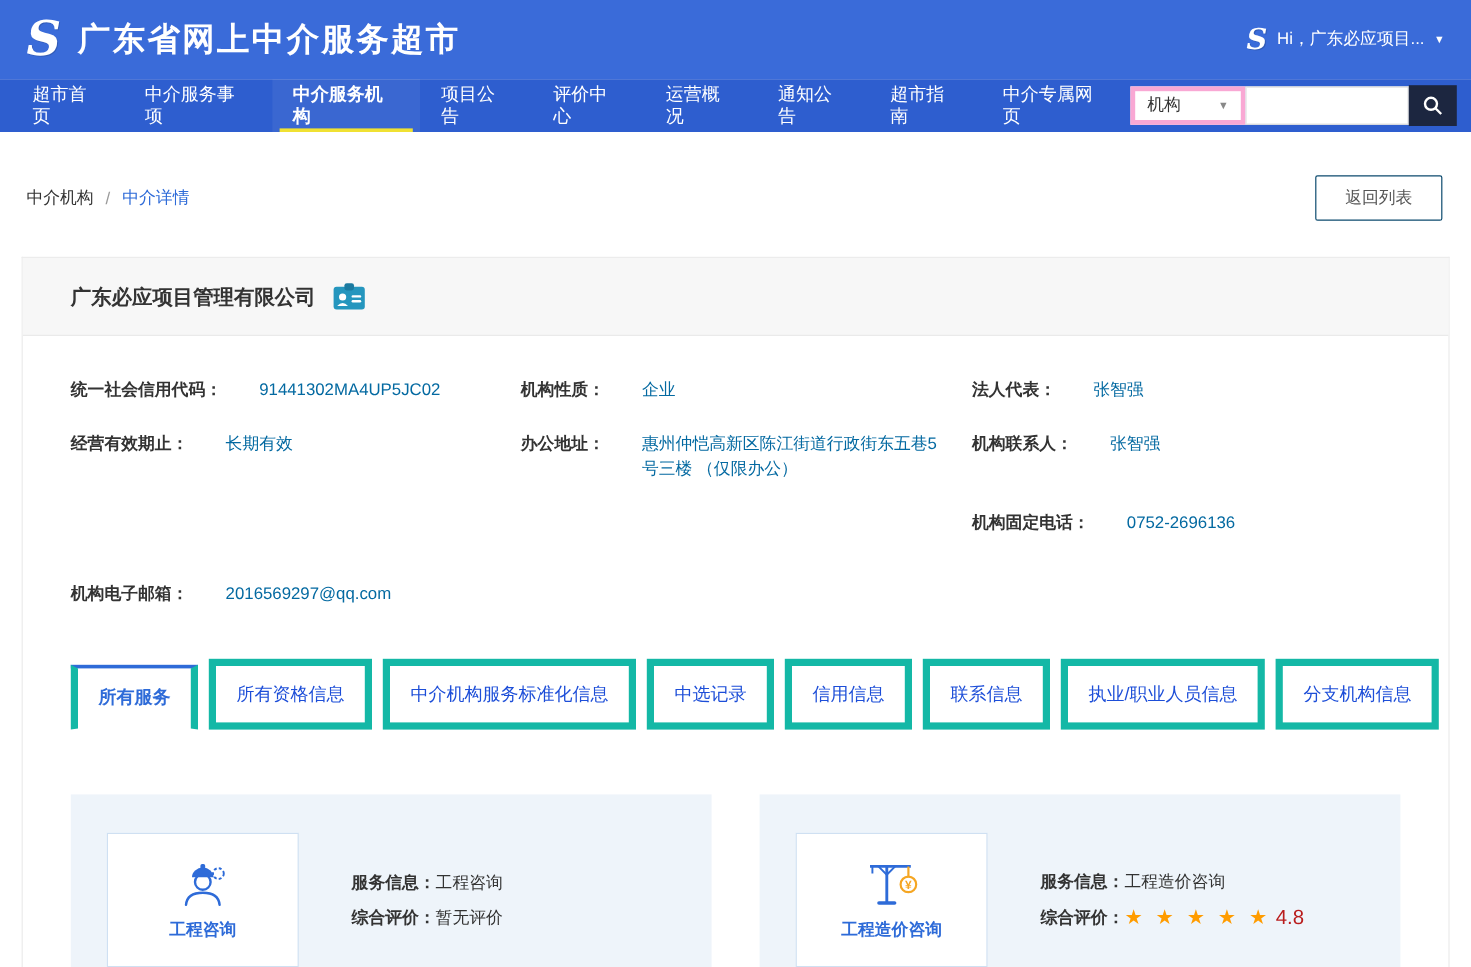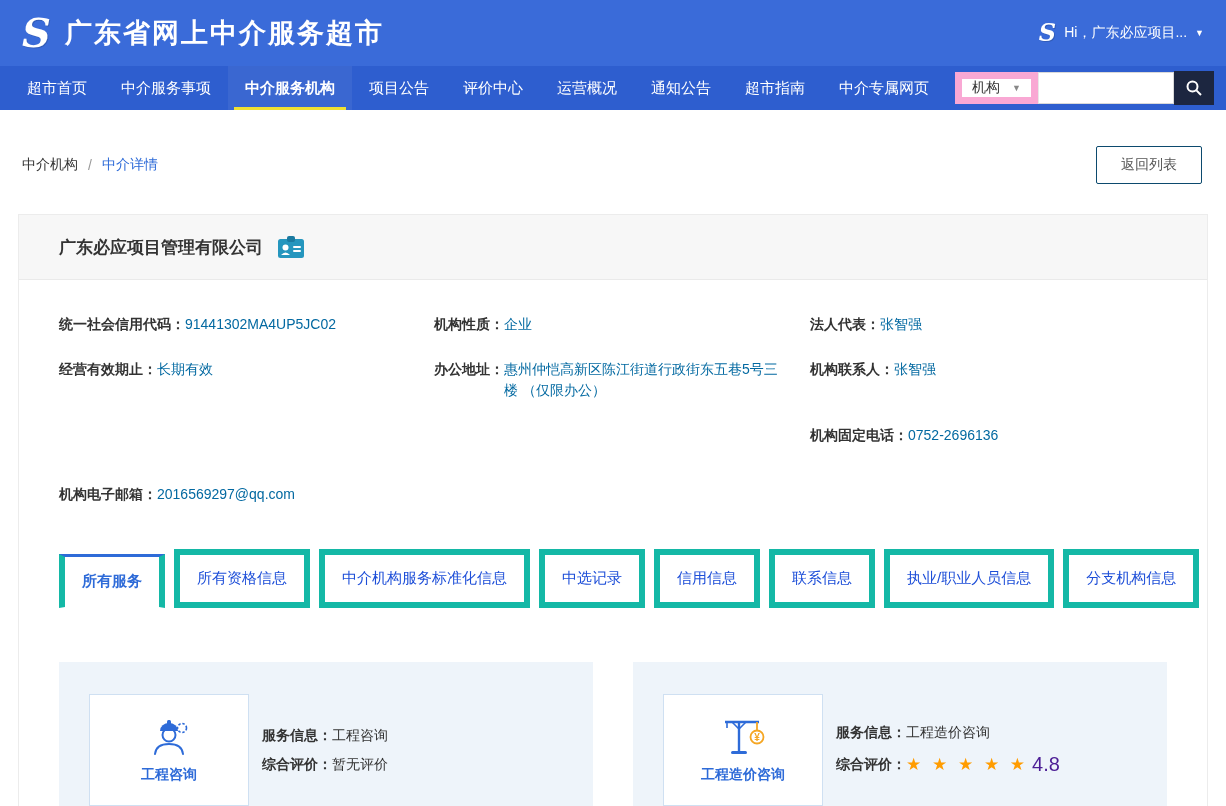--- a/index.html
+++ b/index.html
@@ -33,21 +33,21 @@
     color:#fff; font-size:15px; padding:0 17px; display:flex; align-items:center;
     cursor:pointer; position:relative; text-decoration:none;
   }
   .nav-item.active { background:rgba(255,255,255,.06); font-weight:bold; }
   .nav-item.active::after {
     content:""; position:absolute; left:6px; right:6px; bottom:0; height:3px;
     background:#f0e132;
   }
   .nav-search { margin-left:auto; display:flex; align-items:center; padding-right:12px; gap:0; }
   .search-select {
-    width:83px; height:32px; background:#fff; border:7px solid #f9a8d4;
+    width:96px; height:32px; background:#fff; border:4px solid #f9a8d4;
     display:flex; align-items:center; justify-content:space-between;
     padding:0 10px; font-size:14px; color:#333; cursor:pointer;
   }
   .search-select .caret { font-size:9px; color:#888; }
   .search-input {
     width:136px; height:32px; border:1px solid #d9d9d9; border-left:1px solid #e8e8e8;
     padding:0 8px; font-size:14px; outline:none; background:#fff;
   }
   .search-btn {
     width:40px; height:34px; background:#1c2640; border:none; cursor:pointer;
@@ -73,21 +73,21 @@
     padding:20px 40px; display:flex; align-items:center; gap:14px;
   }
   .company-name { font-size:17px; font-weight:bold; color:#333; }
   .idcard-icon { width:28px; height:24px; display:inline-block; }
 
   .info-grid {
     padding:34px 40px 10px 40px;
     display:grid; grid-template-columns:375px 376px 1fr;
     grid-auto-rows:min-content; column-gap:0; row-gap:24px;
   }
-  .field { display:flex; font-size:14px; line-height:1.5; align-items:flex-start; padding-right:24px; }
+  .field { display:flex; font-size:14px; line-height:1.5; align-items:flex-start; padding-right:24px;gap:31px; }
   .field .lab { font-weight:bold; white-space:nowrap; color:#333; }
   .field .val { color:#0369a1; }
   .c1 { grid-column:1; } .c2 { grid-column:2; } .c3 { grid-column:3; }
 
   
   .tabs { display:flex; align-items:flex-end; padding:34px 40px 0 40px; gap:9px; }
   .tab {
     border:6px solid #14b8a6; background:#fff; padding:14px 17px; font-size:15px;
     color:#1d4ed8; cursor:pointer; white-space:nowrap;
   }
@@ -102,25 +102,25 @@
   }
   .svc-card {
     background:#eef4fa; padding:32px 30px; display:flex; align-items:center; min-height:168px;
   }
   .svc-tile {
     width:160px; height:112px; background:#fff; border:1px solid #cfe0f2;
     display:flex; flex-direction:column; align-items:center; justify-content:center;
     gap:8px; cursor:pointer; flex:0 0 auto;
   }
   .svc-tile .tile-label { color:#2e6bd8; font-size:14px; font-weight:bold; }
-  .svc-info { margin-left:13px; font-size:14px; }
+  .svc-info { margin-left:44px; font-size:14px; }
   .svc-line { display:flex; align-items:center; margin:11px 0; }
   .svc-line .lab { font-weight:bold; color:#333; white-space:nowrap; }
   .stars { color:#ff9c00; font-size:17px; letter-spacing:3px; margin-right:4px; }
-  .score { color:#4c1d95; font-size:20px; }
+  .score { color:#b91c1c; font-size:17px; }
 </style>
 </head>
 <body>
 
 <div class="header">
   <span class="logo-s">S</span>
   <span class="site-title">广东省网上中介服务超市</span>
   <div class="header-right">
     <span class="logo-s small">S</span>
     <span>Hi，广东必应项目...</span>

